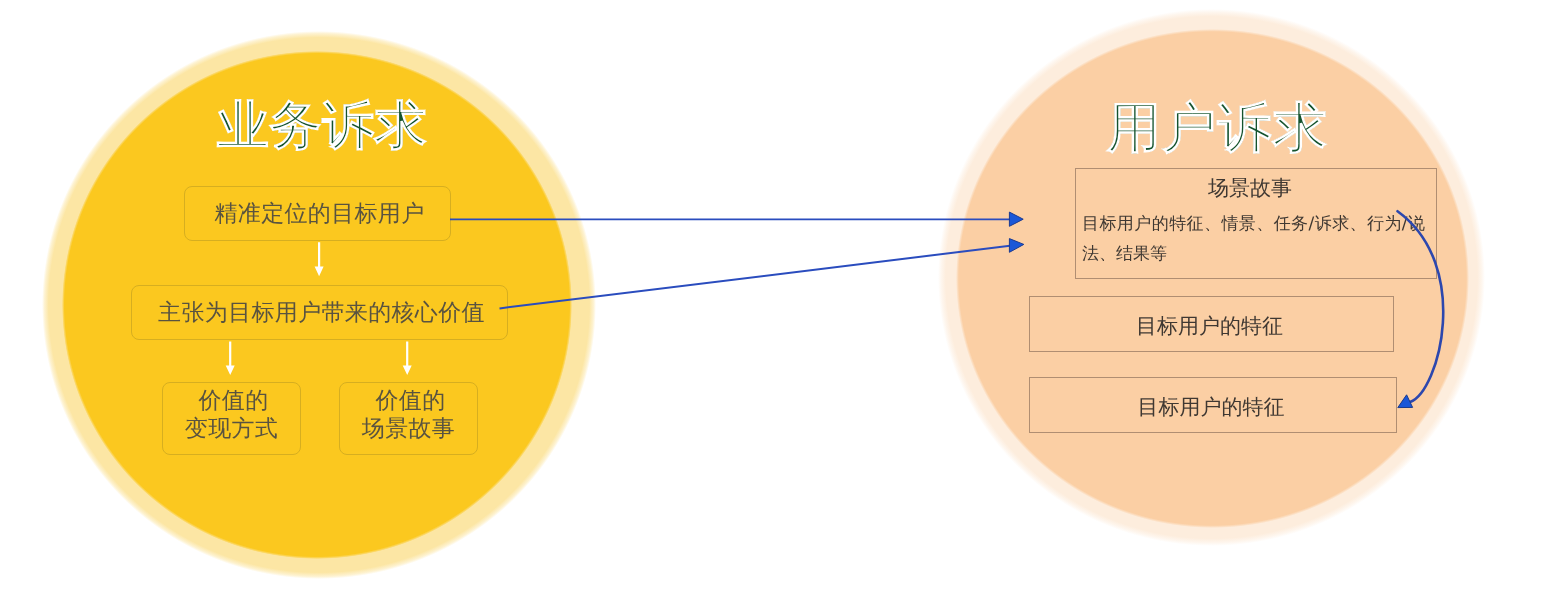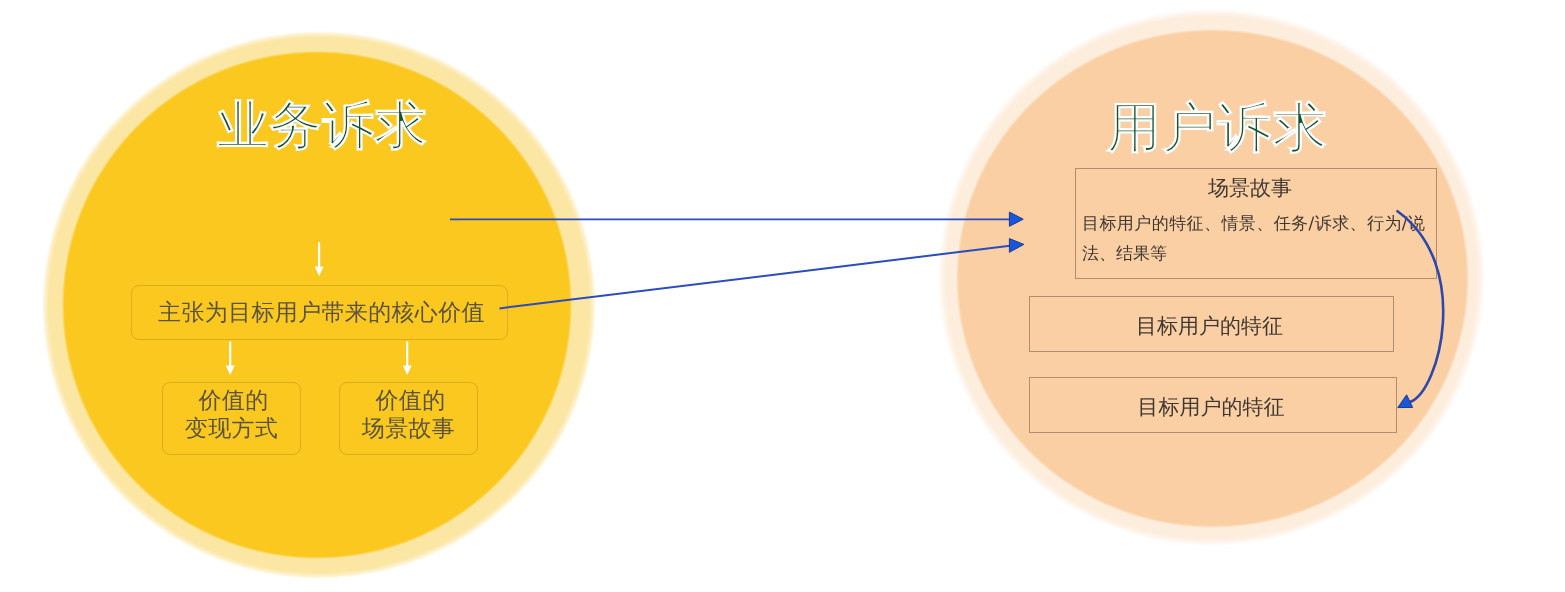--- a/index.html
+++ b/index.html
@@ -56,20 +56,21 @@
 <div id="stage">
 
   <div class="circle" id="halo-left"></div>
   <div class="circle" id="main-left"></div>
   <div class="circle" id="halo-right"></div>
   <div class="circle" id="main-right"></div>
 
   <div class="title" id="title-left">业务诉求</div>
   <div class="title" id="title-right">用户诉求</div>
 
+  <div class="lbox" id="lbox1">精准定位的目标用户</div>
   <div class="lbox" id="lbox2">主张为目标用户带来的核心价值</div>
   <div class="lbox" id="lbox3">
     <div><span>价值的</span><br>
     <span>变现方式</span></div>
   </div>
   <div class="lbox" id="lbox4">
     <div><span>价值的</span><br>
     <span>场景故事</span></div>
   </div>
 

